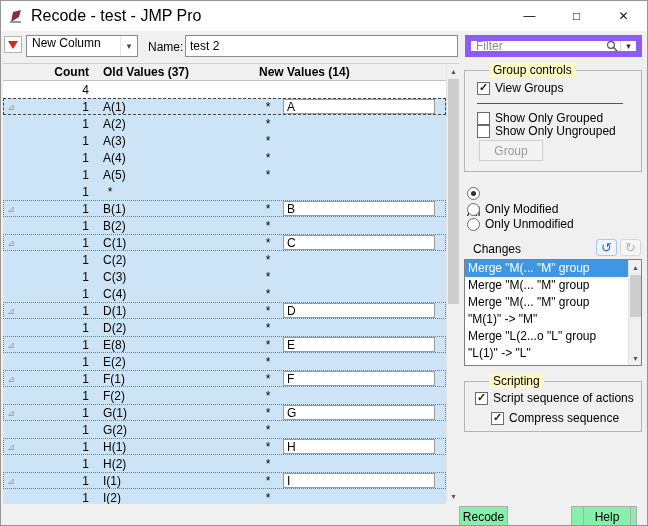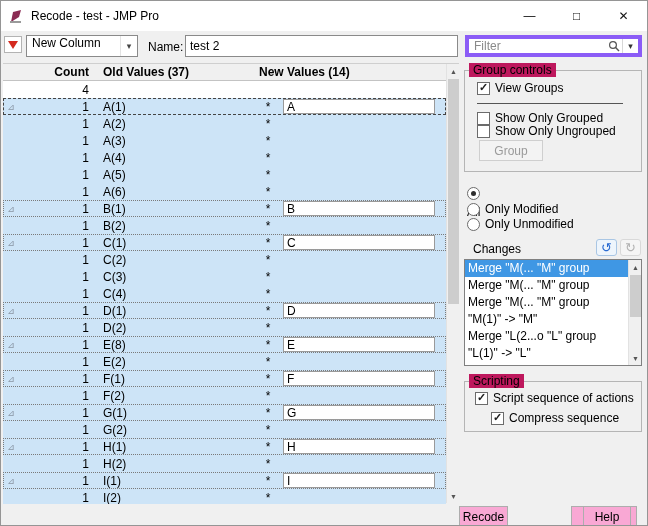--- a/index.html
+++ b/index.html
@@ -6,42 +6,42 @@
   html,body { width:648px; height:526px; }
   body { font-family:"Liberation Sans", sans-serif; font-size:12px; color:#000; background:#fff; }
 
   .window { position:relative; width:648px; height:526px; background:#f0f0f0;
             border:1px solid #959595; overflow:hidden; }
 
   
   .titlebar { position:absolute; left:0; top:0; width:100%; height:30px; background:#fff;
               display:flex; align-items:center; }
   .app-icon { margin-left:7px; width:16px; height:16px; flex:none; }
-  .title    { margin-left:7px; font-size:12px; }
+  .title    { margin-left:7px; font-size:16px; }
   .win-btns { margin-left:auto; display:flex; height:100%; }
   .win-btn  { width:47px; height:100%; display:flex; align-items:center; justify-content:center;
               font-size:12px; background:transparent; border:none; color:#111;
               font-family:"Liberation Sans",sans-serif; }
 
   
   .toolbar { position:absolute; left:0; top:30px; width:100%; height:32px; }
   .rt-btn  { position:absolute; left:3px; top:5px; width:18px; height:17px; background:#fff;
              border:1px solid #b3b3b3; display:flex; align-items:center; justify-content:center; }
   .rt-icon { width:0; height:0; border-left:5px solid transparent; border-right:5px solid transparent;
              border-top:8px solid #d42a1e; }
   .combo   { position:absolute; left:25px; top:4px; width:112px; height:22px; background:#fff;
              border:1px solid #8a8a8a; display:flex; align-items:flex-start; }
   .combo .txt  { padding-left:5px; flex:1; white-space:nowrap; overflow:hidden; }
   .combo .chev { width:17px; text-align:center; color:#444; font-size:9px; border-left:1px solid #e3e3e3;
                  align-self:stretch; display:flex; align-items:center; justify-content:center; }
   .name-label { position:absolute; left:147px; top:9px; }
   .name-input { position:absolute; left:184px; top:4px; width:273px; height:22px; background:#fff;
                 border:1px solid #8a8a8a; padding-left:4px; font:12px "Liberation Sans",sans-serif; }
   .filterbox  { position:absolute; left:464px; top:4px; width:177px; height:22px; background:#fff;
-                border:4px solid #8b5cf6; display:flex; align-items:center; }
+                border:6px solid #8b5cf6; display:flex; align-items:center; }
   .filter-input { flex:1; min-width:0; border:none; outline:none; padding-left:5px;
                   font:12px "Liberation Sans",sans-serif; color:#000; background:transparent; }
   .filter-input::placeholder { color:#8a8a8a; }
   .search-ic { width:16px; flex:none; display:flex; align-items:center; justify-content:center; }
   .f-chev    { width:16px; flex:none; align-self:stretch; display:flex; align-items:center;
                justify-content:center; font-size:9px; color:#333; border-left:1px solid #d7d7d7; }
 
   
   .table { position:absolute; left:2px; top:62px; width:456px; height:440px; background:#fff;
            border-top:1px solid #cfcfcf; }
@@ -67,21 +67,21 @@
   .vscroll { position:absolute; right:0; top:0; width:13px; height:100%; background:#f0f0f0;
              border-left:1px solid #e2e2e2; }
   .sb-btn  { position:absolute; left:0; width:13px; height:14px; font-size:7px; color:#555;
              display:flex; align-items:center; justify-content:center; }
   .sb-up   { top:0; }
   .sb-down { bottom:0; }
   .sb-thumb{ position:absolute; left:1px; width:11px; background:#cdcdcd; }
 
   
   .fieldset { position:absolute; border:1px solid #b5b5b5; background:#f0f0f0; }
-  .legend   { position:absolute; top:-8px; left:4px; background:#be185d; padding:0 4px; }
+  .legend   { position:absolute; top:-8px; left:24px; background:#fef9c3; padding:0 4px; }
   .gc  { left:463px; top:69px;  width:178px; height:102px; }
   .scr { left:463px; top:380px; width:178px; height:51px; }
 
   .chkrow, .radiorow { position:absolute; display:flex; align-items:center; gap:5px; white-space:nowrap; }
   .chk { width:13px; height:13px; background:#fff; border:1px solid #6b6b6b; flex:none;
          display:flex; align-items:center; justify-content:center; }
   .chk .mark { font-size:11px; font-weight:bold; color:#1f1f1f; line-height:1; margin-top:-1px; }
   .radio { width:13px; height:13px; border-radius:50%; background:#fff; border:1px solid #6b6b6b;
            flex:none; display:flex; align-items:center; justify-content:center; }
   .radio .dot { width:5px; height:5px; border-radius:50%; background:#2f2f2f; }
@@ -97,21 +97,21 @@
   .undo { left:595px; top:238px; border:1px solid #a9c6e4; background:#eef5fc; color:#2a6bd2; }
   .redo { left:619px; top:238px; border:1px solid #d9d9d9; background:#f5f5f5; color:#b3b3b3; }
 
   .changes-list { position:absolute; left:463px; top:258px; width:178px; height:107px; background:#fff;
                   border:1px solid #808080; overflow:hidden; }
   .citem { height:17px; line-height:17px; padding-left:3px; padding-right:14px; white-space:nowrap;
            overflow:hidden; }
   .citem.csel { background:#3f97e4; color:#fff; }
 
   
-  .btn { position:absolute; top:505px; height:21px; background:#f9a8d4; border:1px solid #adadad;
+  .btn { position:absolute; top:505px; height:21px; background:#86efac; border:1px solid #adadad;
          font:12px "Liberation Sans",sans-serif; display:flex; align-items:center; justify-content:center; }
   .btn-recode { left:458px; width:49px; }
   .btn-close  { left:522px; width:66px;margin-left:48px; }
   .btn-help   { left:582px; width:48px; }
 </style>
 </head>
 <body>
 
 <div class="window">
 
@@ -197,21 +197,20 @@
         <div class="trow sel">
           <span class="c-marker"></span>
           <span class="c-count">1</span>
           <span class="c-old">A(5)</span>
           <span class="c-star">*</span>
           <span class="c-new"></span>
         </div>
         <div class="trow sel">
           <span class="c-marker"></span>
           <span class="c-count">1</span>
-          <span class="c-old">A(6)</span>
           <span class="c-star">*</span>
           <span class="c-new"></span>
         </div>
         <div class="trow sel grp">
           <span class="c-marker">⊿</span>
           <span class="c-count">1</span>
           <span class="c-old">B(1)</span>
           <span class="c-star">*</span>
           <span class="c-new">
             <input class="nv-input" value="B" style="">

